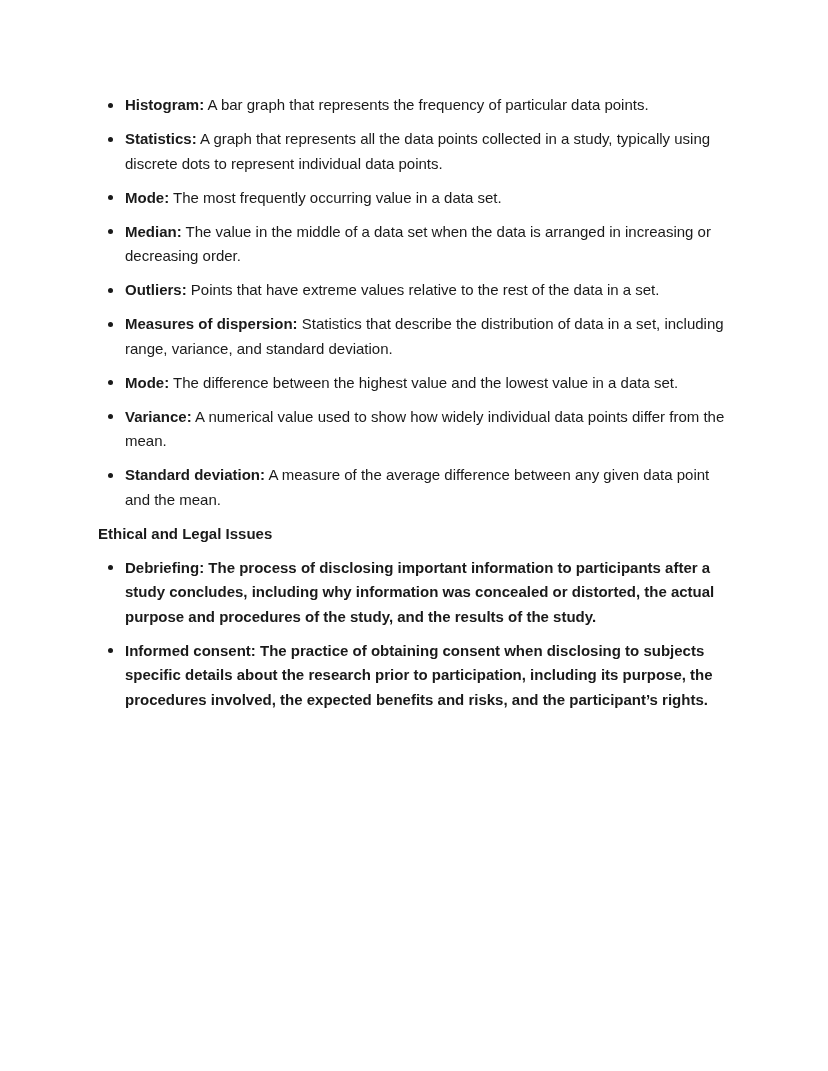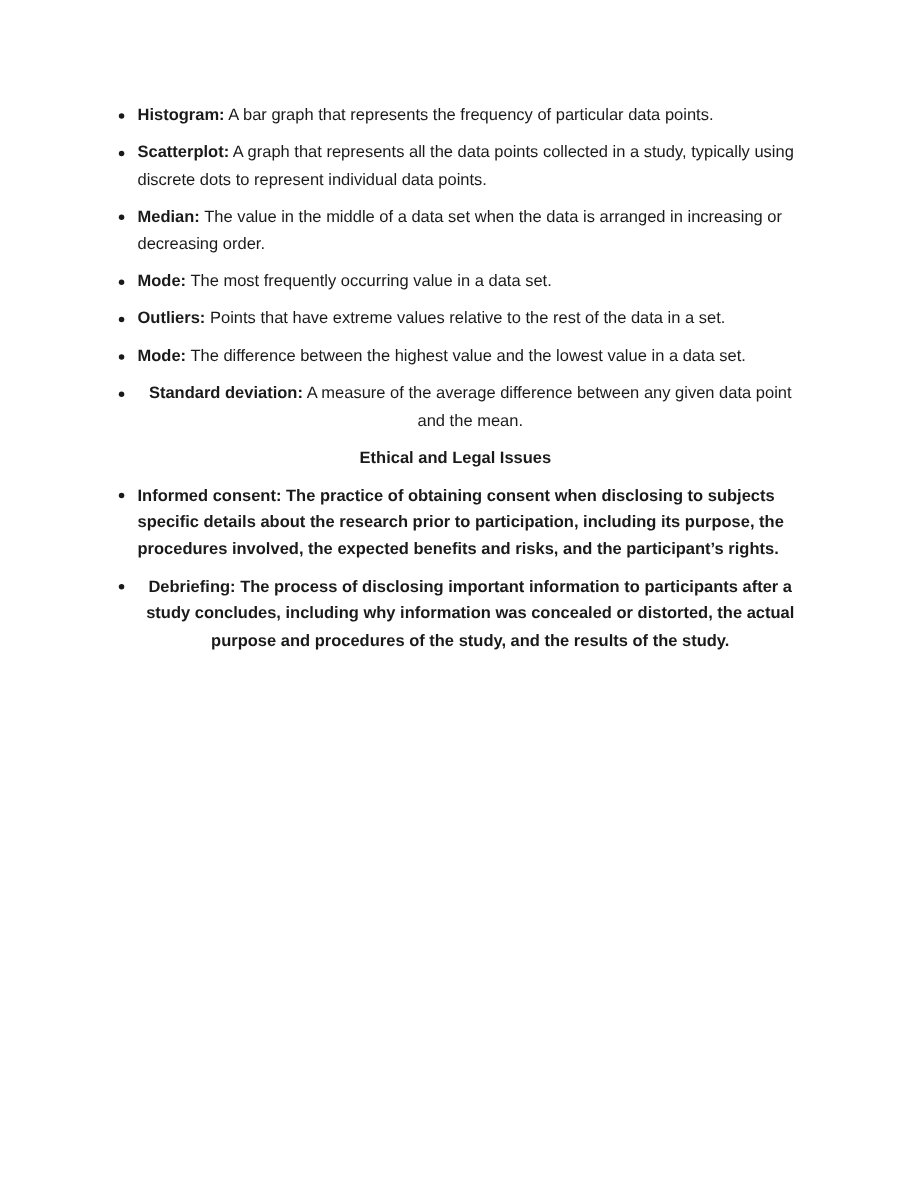--- a/index.html
+++ b/index.html
@@ -25,40 +25,38 @@
     margin: 0;
     padding: 0;
   }
   ul.term-list li {
     position: relative;
     padding-left: 27px;
     margin: 0 0 9.5px 0;
   }
   ul.term-list li:last-child {
     margin-bottom: 0;
-    text-align: center;
   }
   .dot {
     position: absolute;
     left: 10px;
     top: 9.5px;
     width: 5px;
     height: 5px;
     border-radius: 50%;
     background: #1a1a1a;
   }
   .term {
     font-weight: bold;
   }
   .section-heading {
     font-size: 15px;
     font-weight: bold;
     line-height: 24.5px;
     margin: 9.5px 0 9.5px 0;
-    text-align: center;
   }
   ul.term-list.all-bold .def {
     font-weight: bold;
   }
   .page-footer {
     position: absolute;
     left: 50px;
     right: 52px;
     top: 1006px;
     display: flex;
@@ -75,62 +73,72 @@
 <div class="page">
 
   <ul class="term-list">
     <li>
       <span class="dot"></span>
       <span class="term">Histogram:</span>
       <span class="def">A bar graph that represents the frequency of particular data points.</span>
     </li>
     <li>
       <span class="dot"></span>
-      <span class="term">Scatterplot:</span>
+      <span class="term">Statistics:</span>
       <span class="def">A graph that represents all the data points collected in a study, typically using discrete dots to represent individual data points.</span>
+    </li>
+    <li>
+      <span class="dot"></span>
+      <span class="term">Mode:</span>
+      <span class="def">The most frequently occurring value in a data set.</span>
     </li>
     <li>
       <span class="dot"></span>
       <span class="term">Median:</span>
       <span class="def">The value in the middle of a data set when the data is arranged in increasing or decreasing order.</span>
     </li>
     <li>
       <span class="dot"></span>
-      <span class="term">Mode:</span>
-      <span class="def">The most frequently occurring value in a data set.</span>
-    </li>
-    <li>
-      <span class="dot"></span>
       <span class="term">Outliers:</span>
       <span class="def">Points that have extreme values relative to the rest of the data in a set.</span>
     </li>
     <li>
       <span class="dot"></span>
+      <span class="term">Measures of dispersion:</span>
+      <span class="def">Statistics that describe the distribution of data in a set, including range, variance, and standard deviation.</span>
+    </li>
+    <li>
+      <span class="dot"></span>
       <span class="term">Mode:</span>
       <span class="def">The difference between the highest value and the lowest value in a data set.</span>
+    </li>
+    <li>
+      <span class="dot"></span>
+      <span class="term">Variance:</span>
+      <span class="def">A numerical value used to show how widely individual data points differ from the mean.</span>
     </li>
     <li>
       <span class="dot"></span>
       <span class="term">Standard deviation:</span>
       <span class="def">A measure of the average difference between any given data point and the mean.</span>
     </li>
   </ul>
 
   <h2 class="section-heading">Ethical and Legal Issues</h2>
 
   <ul class="term-list all-bold">
     <li>
       <span class="dot"></span>
-      <span class="term">Informed consent:</span>
-      <span class="def">The practice of obtaining consent when disclosing to subjects specific details about the research prior to participation, including its purpose, the procedures involved, the expected benefits and risks, and the participant’s rights.</span>
+      <span class="term">Debriefing:</span>
+      <span class="def">The process of disclosing important information to participants after a study concludes, including why information was concealed or distorted, the actual purpose and procedures of the study, and the results of the study.</span>
     </li>
     <li>
       <span class="dot"></span>
-      <span class="term">Debriefing:</span>
-      <span class="def">The process of disclosing important information to participants after a study concludes, including why information was concealed or distorted, the actual purpose and procedures of the study, and the results of the study.</span>
+      <span class="term">Informed consent:</span>
+      <span class="def">The practice of obtaining consent when disclosing to subjects specific details about the research prior to participation, including its purpose, the procedures involved, the expected benefits and risks, and the participant’s rights.</span>
     </li>
   </ul>
 
   <div class="page-footer">
     <span>Research Methods</span>
     <span>6</span>
   </div>
 
 </div>
 

